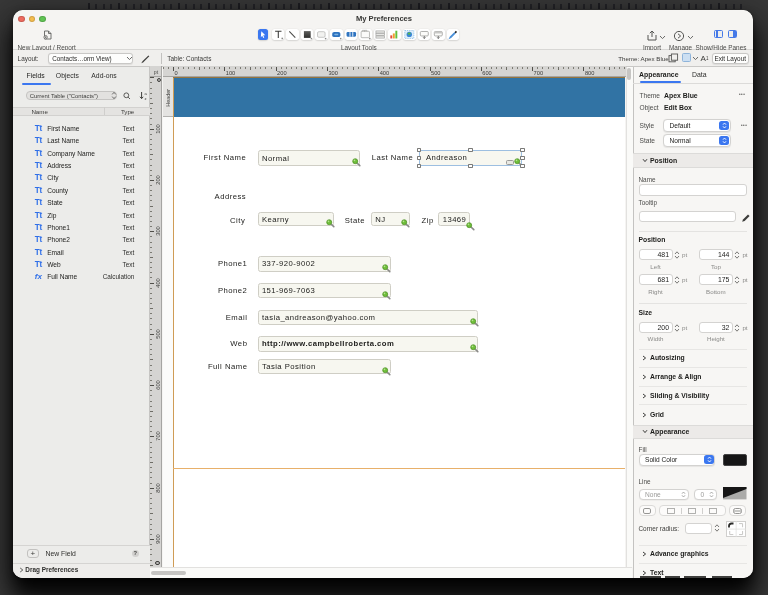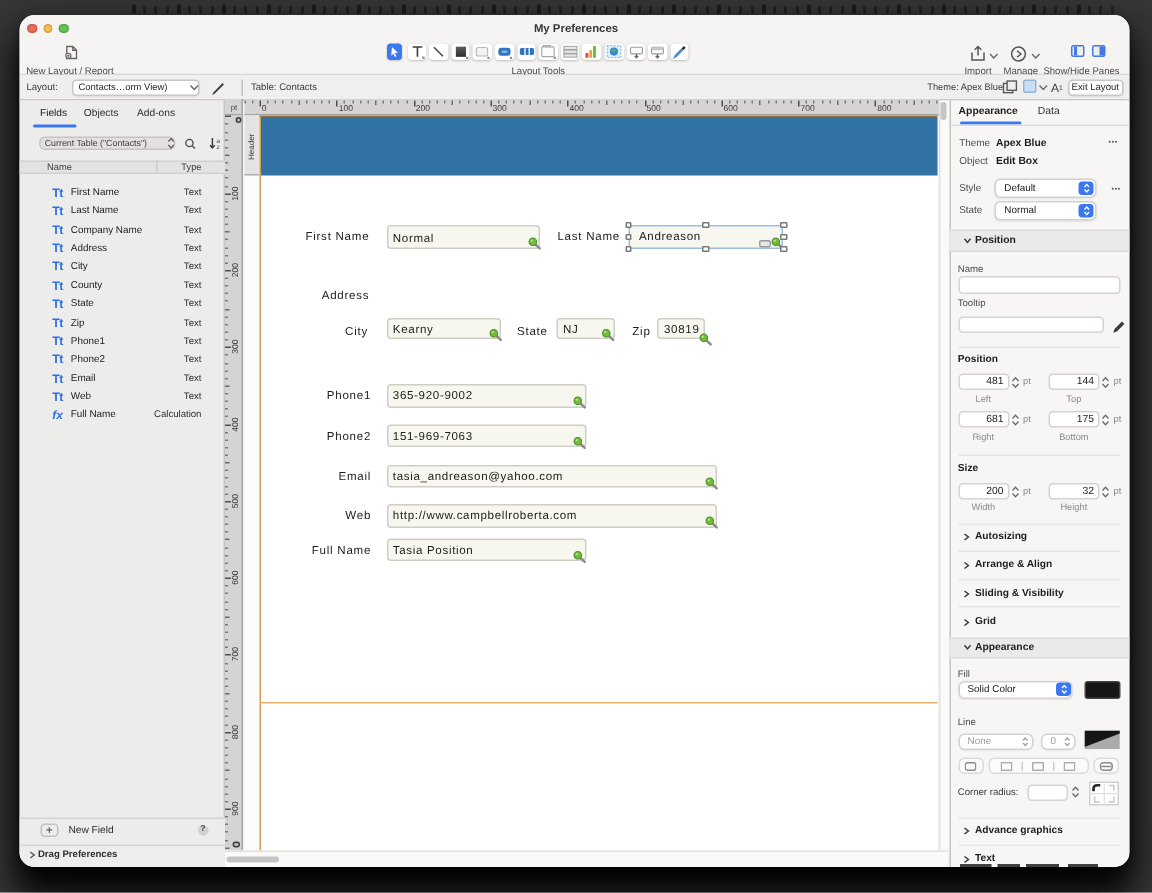--- a/index.html
+++ b/index.html
@@ -517,29 +517,29 @@
 <div style="position:absolute;right:387.9px;top:204.1px;height:13.7px;display:flex;align-items:center;justify-content:flex-end;font-size:7.7px;color:#1c1c1a;font-weight:400;white-space:nowrap;letter-spacing:0.5px;">State</div>
 <div class="" style="left:358.0px;top:201.9px;width:38.7px;height:14.4px;background:#f7f7f0;border:1px solid #cfcec5;border-radius:2.5px;"></div>
 <div style="position:absolute;left:362.3px;top:202.3px;height:13.7px;display:flex;align-items:center;font-size:7.7px;color:#21211f;font-weight:400;white-space:nowrap;letter-spacing:0.45px;">NJ</div>
 <svg style="position:absolute;left:388.1px;top:208.9px" width="10" height="10" viewBox="0 0 10 10">
 <path d="M5 5 L7.8 7.6" stroke="#8a8a88" stroke-width="1.6" stroke-linecap="round"></path>
 <circle cx="3.2" cy="3.2" r="2.5" fill="#6fbe3a" stroke="#4e8f26" stroke-width="0.7"></circle>
 <circle cx="2.5" cy="2.4" r="0.8" fill="#b4e38e"></circle>
 </svg>
 <div style="position:absolute;right:319.3px;top:204.1px;height:13.7px;display:flex;align-items:center;justify-content:flex-end;font-size:7.7px;color:#1c1c1a;font-weight:400;white-space:nowrap;letter-spacing:0.5px;">Zip</div>
 <div class="" style="left:425.4px;top:201.9px;width:31.9px;height:14.4px;background:#f7f7f0;border:1px solid #cfcec5;border-radius:2.5px;"></div>
-<div style="position:absolute;left:429.7px;top:202.3px;height:13.7px;display:flex;align-items:center;font-size:7.7px;color:#21211f;font-weight:400;white-space:nowrap;letter-spacing:0.45px;">30819</div>
+<div style="position:absolute;left:429.7px;top:202.3px;height:13.7px;display:flex;align-items:center;font-size:7.7px;color:#21211f;font-weight:400;white-space:nowrap;letter-spacing:0.45px;">13469</div>
 <svg style="position:absolute;left:453.1px;top:211.7px" width="10" height="10" viewBox="0 0 10 10">
 <path d="M5 5 L7.8 7.6" stroke="#8a8a88" stroke-width="1.6" stroke-linecap="round"></path>
 <circle cx="3.2" cy="3.2" r="2.5" fill="#6fbe3a" stroke="#4e8f26" stroke-width="0.7"></circle>
 <circle cx="2.5" cy="2.4" r="0.8" fill="#b4e38e"></circle>
 </svg>
 <div style="position:absolute;right:505.6px;top:247.0px;height:13.7px;display:flex;align-items:center;justify-content:flex-end;font-size:7.7px;color:#1c1c1a;font-weight:400;white-space:nowrap;letter-spacing:0.5px;">Phone1</div>
 <div class="" style="left:244.6px;top:246.2px;width:133.0px;height:15.4px;background:#f7f7f0;border:1px solid #cfcec5;border-radius:2.5px;"></div>
-<div style="position:absolute;left:248.9px;top:247.0px;height:13.7px;display:flex;align-items:center;font-size:7.7px;color:#21211f;font-weight:400;white-space:nowrap;letter-spacing:0.45px;">365-920-9002</div>
+<div style="position:absolute;left:248.9px;top:247.0px;height:13.7px;display:flex;align-items:center;font-size:7.7px;color:#21211f;font-weight:400;white-space:nowrap;letter-spacing:0.45px;">337-920-9002</div>
 <svg style="position:absolute;left:368.6px;top:254.1px" width="10" height="10" viewBox="0 0 10 10">
 <path d="M5 5 L7.8 7.6" stroke="#8a8a88" stroke-width="1.6" stroke-linecap="round"></path>
 <circle cx="3.2" cy="3.2" r="2.5" fill="#6fbe3a" stroke="#4e8f26" stroke-width="0.7"></circle>
 <circle cx="2.5" cy="2.4" r="0.8" fill="#b4e38e"></circle>
 </svg>
 <div style="position:absolute;right:505.6px;top:273.8px;height:13.7px;display:flex;align-items:center;justify-content:flex-end;font-size:7.7px;color:#1c1c1a;font-weight:400;white-space:nowrap;letter-spacing:0.5px;">Phone2</div>
 <div class="" style="left:244.6px;top:272.9px;width:133.0px;height:15.4px;background:#f7f7f0;border:1px solid #cfcec5;border-radius:2.5px;"></div>
 <div style="position:absolute;left:248.9px;top:273.8px;height:13.7px;display:flex;align-items:center;font-size:7.7px;color:#21211f;font-weight:400;white-space:nowrap;letter-spacing:0.45px;">151-969-7063</div>
 <svg style="position:absolute;left:368.6px;top:280.8px" width="10" height="10" viewBox="0 0 10 10">
 <path d="M5 5 L7.8 7.6" stroke="#8a8a88" stroke-width="1.6" stroke-linecap="round"></path>
@@ -549,21 +549,21 @@
 <div style="position:absolute;right:505.6px;top:300.4px;height:13.7px;display:flex;align-items:center;justify-content:flex-end;font-size:7.7px;color:#1c1c1a;font-weight:400;white-space:nowrap;letter-spacing:0.5px;">Email</div>
 <div class="" style="left:244.6px;top:299.6px;width:220.9px;height:15.4px;background:#f7f7f0;border:1px solid #cfcec5;border-radius:2.5px;"></div>
 <div style="position:absolute;left:248.9px;top:300.4px;height:13.7px;display:flex;align-items:center;font-size:7.7px;color:#21211f;font-weight:400;white-space:nowrap;letter-spacing:0.45px;">tasia_andreason@yahoo.com</div>
 <svg style="position:absolute;left:456.5px;top:307.5px" width="10" height="10" viewBox="0 0 10 10">
 <path d="M5 5 L7.8 7.6" stroke="#8a8a88" stroke-width="1.6" stroke-linecap="round"></path>
 <circle cx="3.2" cy="3.2" r="2.5" fill="#6fbe3a" stroke="#4e8f26" stroke-width="0.7"></circle>
 <circle cx="2.5" cy="2.4" r="0.8" fill="#b4e38e"></circle>
 </svg>
 <div style="position:absolute;right:505.6px;top:327.1px;height:13.7px;display:flex;align-items:center;justify-content:flex-end;font-size:7.7px;color:#1c1c1a;font-weight:400;white-space:nowrap;letter-spacing:0.5px;">Web</div>
 <div class="" style="left:244.6px;top:326.3px;width:220.9px;height:15.4px;background:#f7f7f0;border:1px solid #cfcec5;border-radius:2.5px;"></div>
-<div style="position:absolute;left:248.9px;top:327.1px;height:13.7px;display:flex;align-items:center;font-size:7.7px;color:#21211f;font-weight:400;white-space:nowrap;letter-spacing:0.45px;">http://www.campbellroberta.com</div>
+<div style="position:absolute;left:248.9px;top:327.1px;height:13.7px;display:flex;align-items:center;font-size:7.7px;color:#21211f;font-weight:700;white-space:nowrap;letter-spacing:0.45px;">http://www.campbellroberta.com</div>
 <svg style="position:absolute;left:456.5px;top:334.2px" width="10" height="10" viewBox="0 0 10 10">
 <path d="M5 5 L7.8 7.6" stroke="#8a8a88" stroke-width="1.6" stroke-linecap="round"></path>
 <circle cx="3.2" cy="3.2" r="2.5" fill="#6fbe3a" stroke="#4e8f26" stroke-width="0.7"></circle>
 <circle cx="2.5" cy="2.4" r="0.8" fill="#b4e38e"></circle>
 </svg>
 <div style="position:absolute;right:505.6px;top:349.4px;height:13.7px;display:flex;align-items:center;justify-content:flex-end;font-size:7.7px;color:#1c1c1a;font-weight:400;white-space:nowrap;letter-spacing:0.5px;">Full Name</div>
 <div class="" style="left:244.6px;top:348.6px;width:133.0px;height:15.4px;background:#f7f7f0;border:1px solid #cfcec5;border-radius:2.5px;"></div>
 <div style="position:absolute;left:248.9px;top:349.4px;height:13.7px;display:flex;align-items:center;font-size:7.7px;color:#21211f;font-weight:400;white-space:nowrap;letter-spacing:0.45px;">Tasia Position</div>
 <svg style="position:absolute;left:368.6px;top:356.5px" width="10" height="10" viewBox="0 0 10 10">
 <path d="M5 5 L7.8 7.6" stroke="#8a8a88" stroke-width="1.6" stroke-linecap="round"></path>

